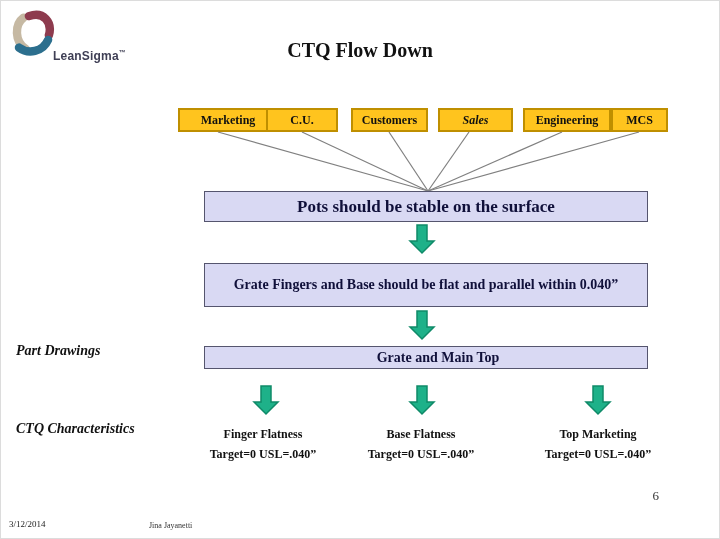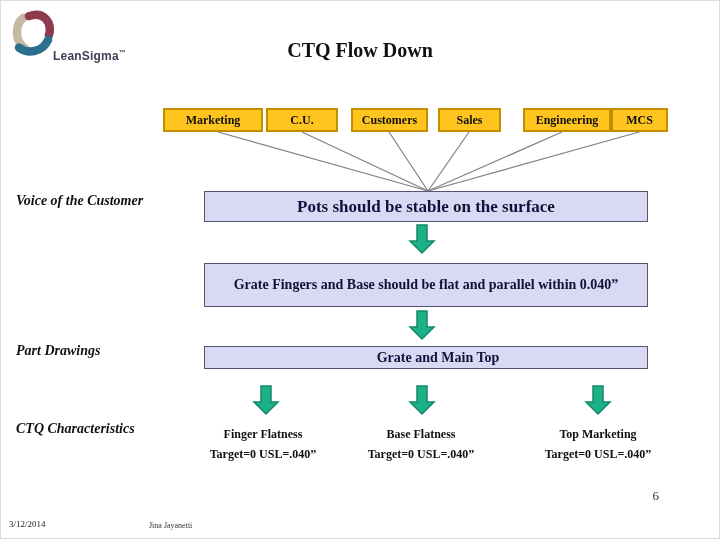--- a/index.html
+++ b/index.html
@@ -22,22 +22,22 @@
     position:absolute; top:38px; left:0; width:100%; margin:0;
     text-align:center; font-size:20px; font-weight:bold; color:#111;
   }
   
   .src-box {
     position:absolute; top:107px; height:24px; box-sizing:border-box;
     background:#FFC41E; border:2px solid #BF8F00;
     display:flex; align-items:center; justify-content:center;
     font-weight:bold; font-size:12px; color:#111;
   }
-  .s0{left:162px;width:100px;} .s1{left:265px;width:72px;}
-  .s2{left:350px;width:77px;} .s3{left:437px;width:63px;}
+  .s0{left:177px;width:100px;} .s1{left:265px;width:72px;}
+  .s2{left:350px;width:77px;} .s3{left:437px;width:75px;font-style:italic;}
   .s4{left:522px;width:88px;} .s5{left:610px;width:57px;}
   
   .overlay { position:absolute; left:0; top:0; width:720px; height:539px; pointer-events:none; }
   
   .row-label {
     position:absolute; left:15px; font-style:italic; font-weight:bold;
     font-size:14px; color:#111; white-space:nowrap;
   }
   .l0{top:192px;} .l1{top:276px;} .l2{top:342px;} .l3{top:420px;}
   
@@ -98,21 +98,20 @@
     <defs>
       <path id="blockArrow" d="M-5,0 L5,0 L5,16 L12,16 L0,28 L-12,16 L-5,16 Z" fill="#1EB189" stroke="#0F8A68" stroke-width="1.5"></path>
     </defs>
     <use href="#blockArrow" x="421" y="224"></use>
     <use href="#blockArrow" x="421" y="310"></use>
     <use href="#blockArrow" x="265" y="385"></use>
     <use href="#blockArrow" x="421" y="385"></use>
     <use href="#blockArrow" x="597" y="385"></use>
   </svg>
 
-  <div class="row-label l0">Voice of the Customer</div>
   <div class="row-label l2">Part Drawings</div>
   <div class="row-label l3">CTQ Characteristics</div>
 
   <div class="main-box voc">Pots should be stable on the surface</div>
   <div class="main-box tech">Grate Fingers and Base should be flat and parallel within 0.040”</div>
   <div class="main-box part">Grate and Main Top</div>
 
   <div class="ctq c0">
     <div>Finger Flatness</div>
     <div class="spec">Target=0  USL=.040”</div>

